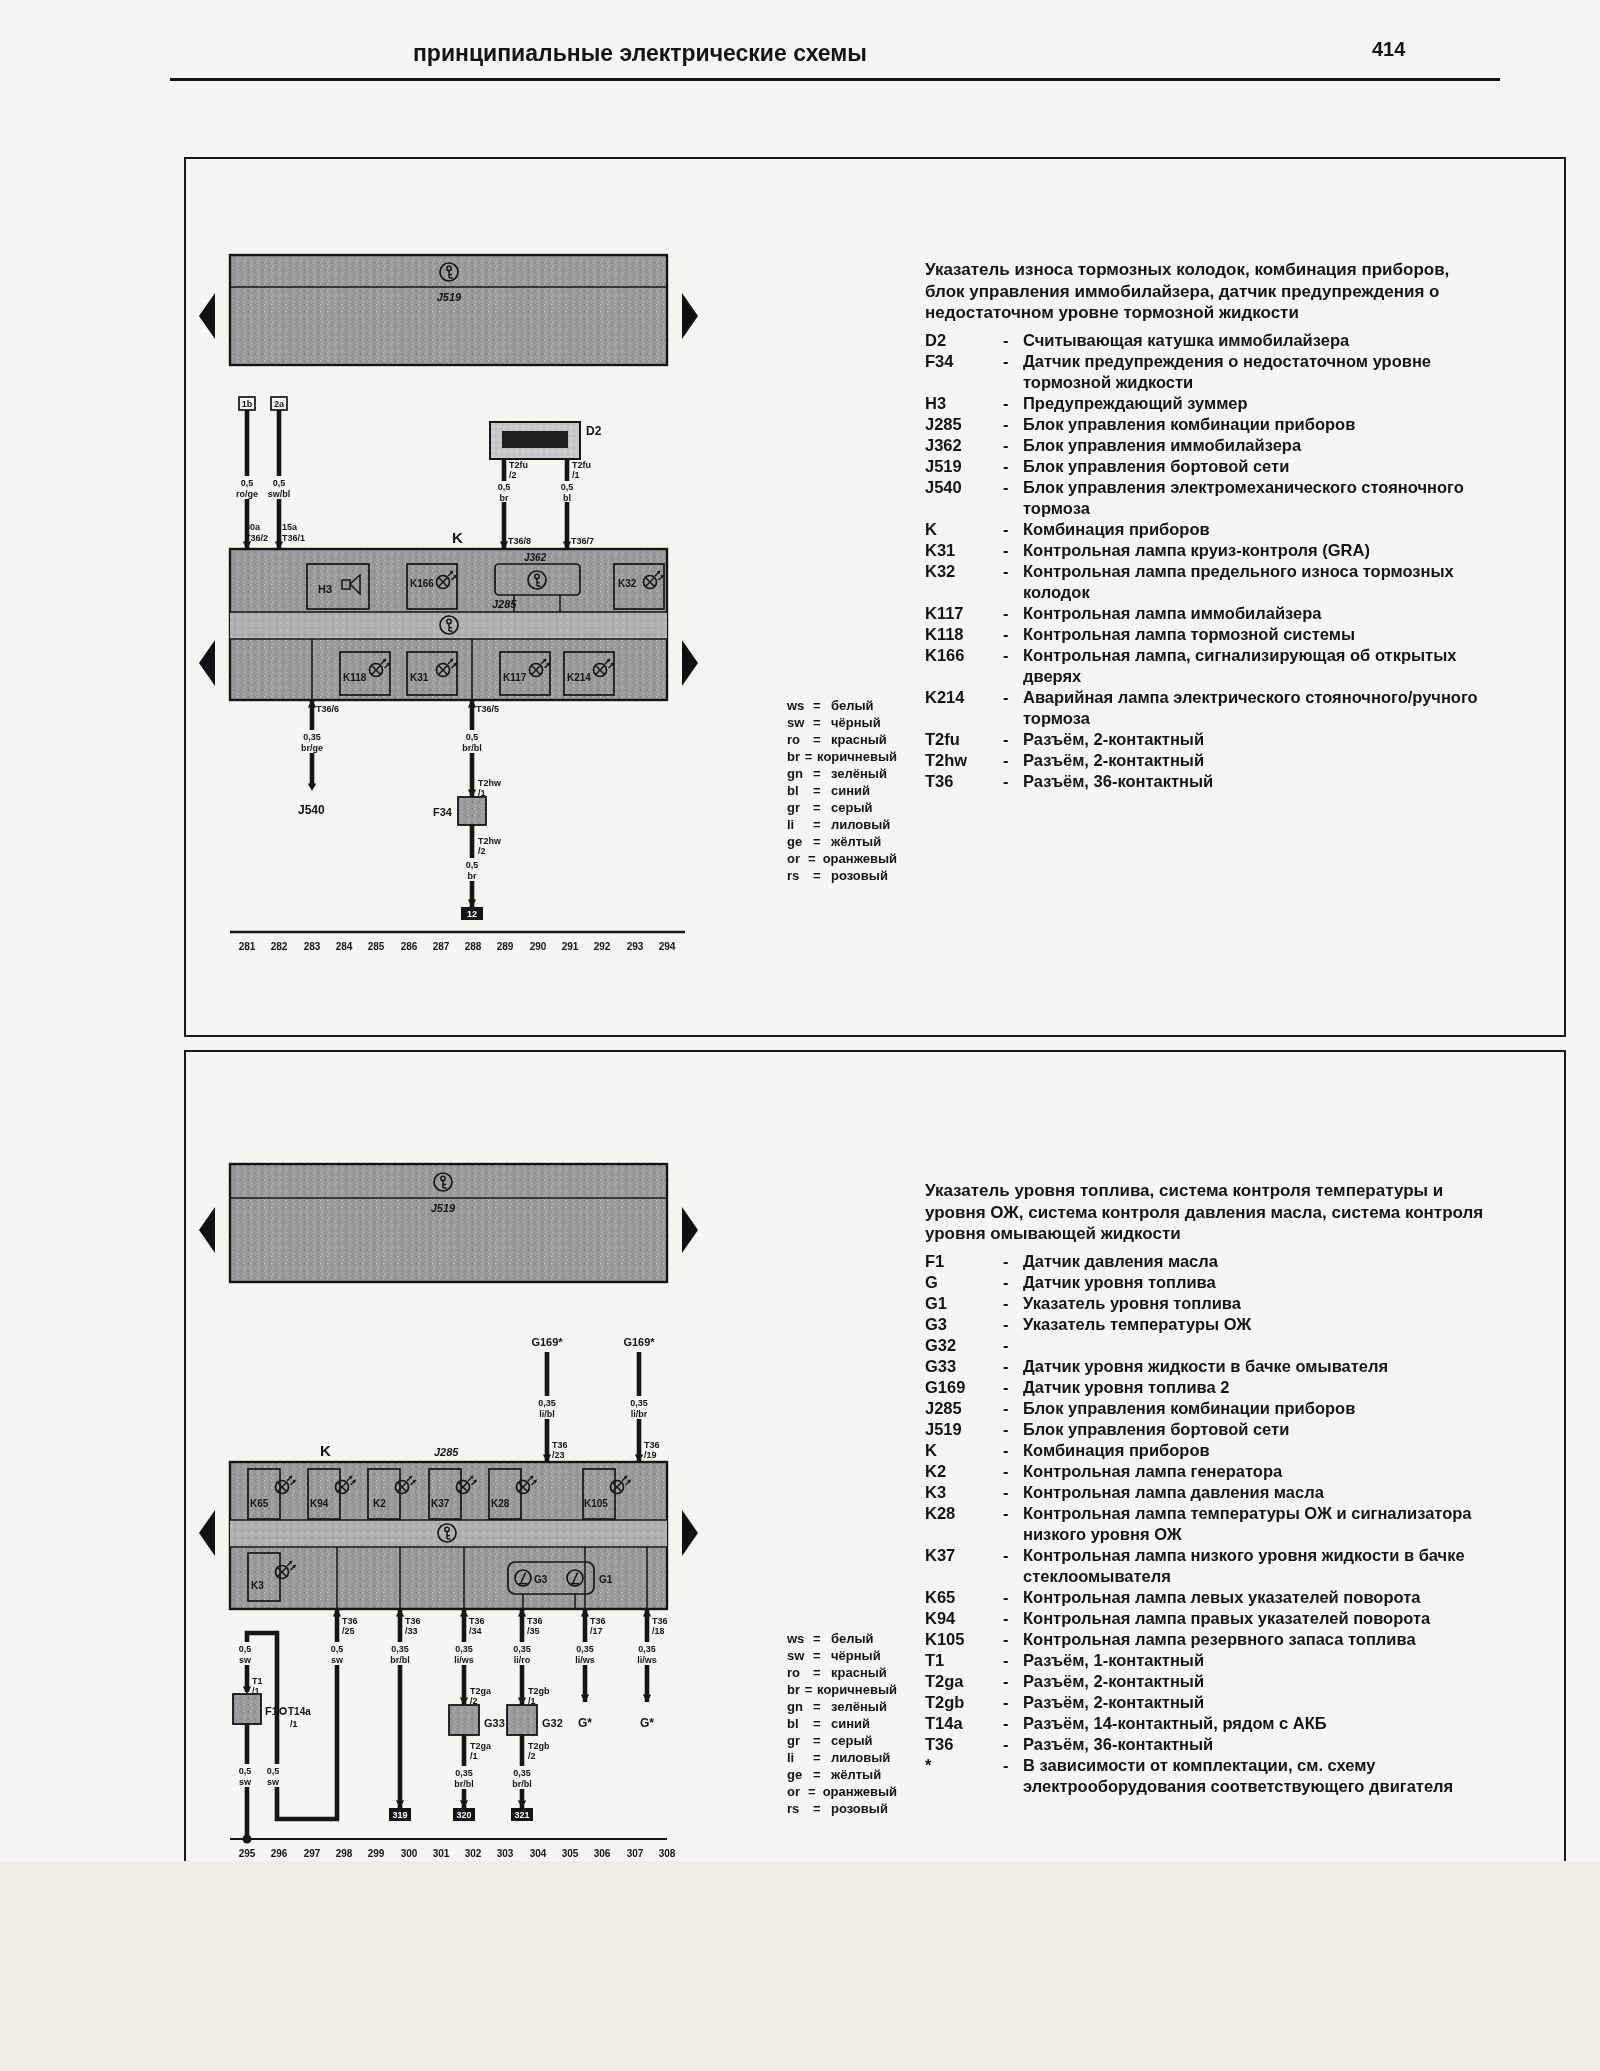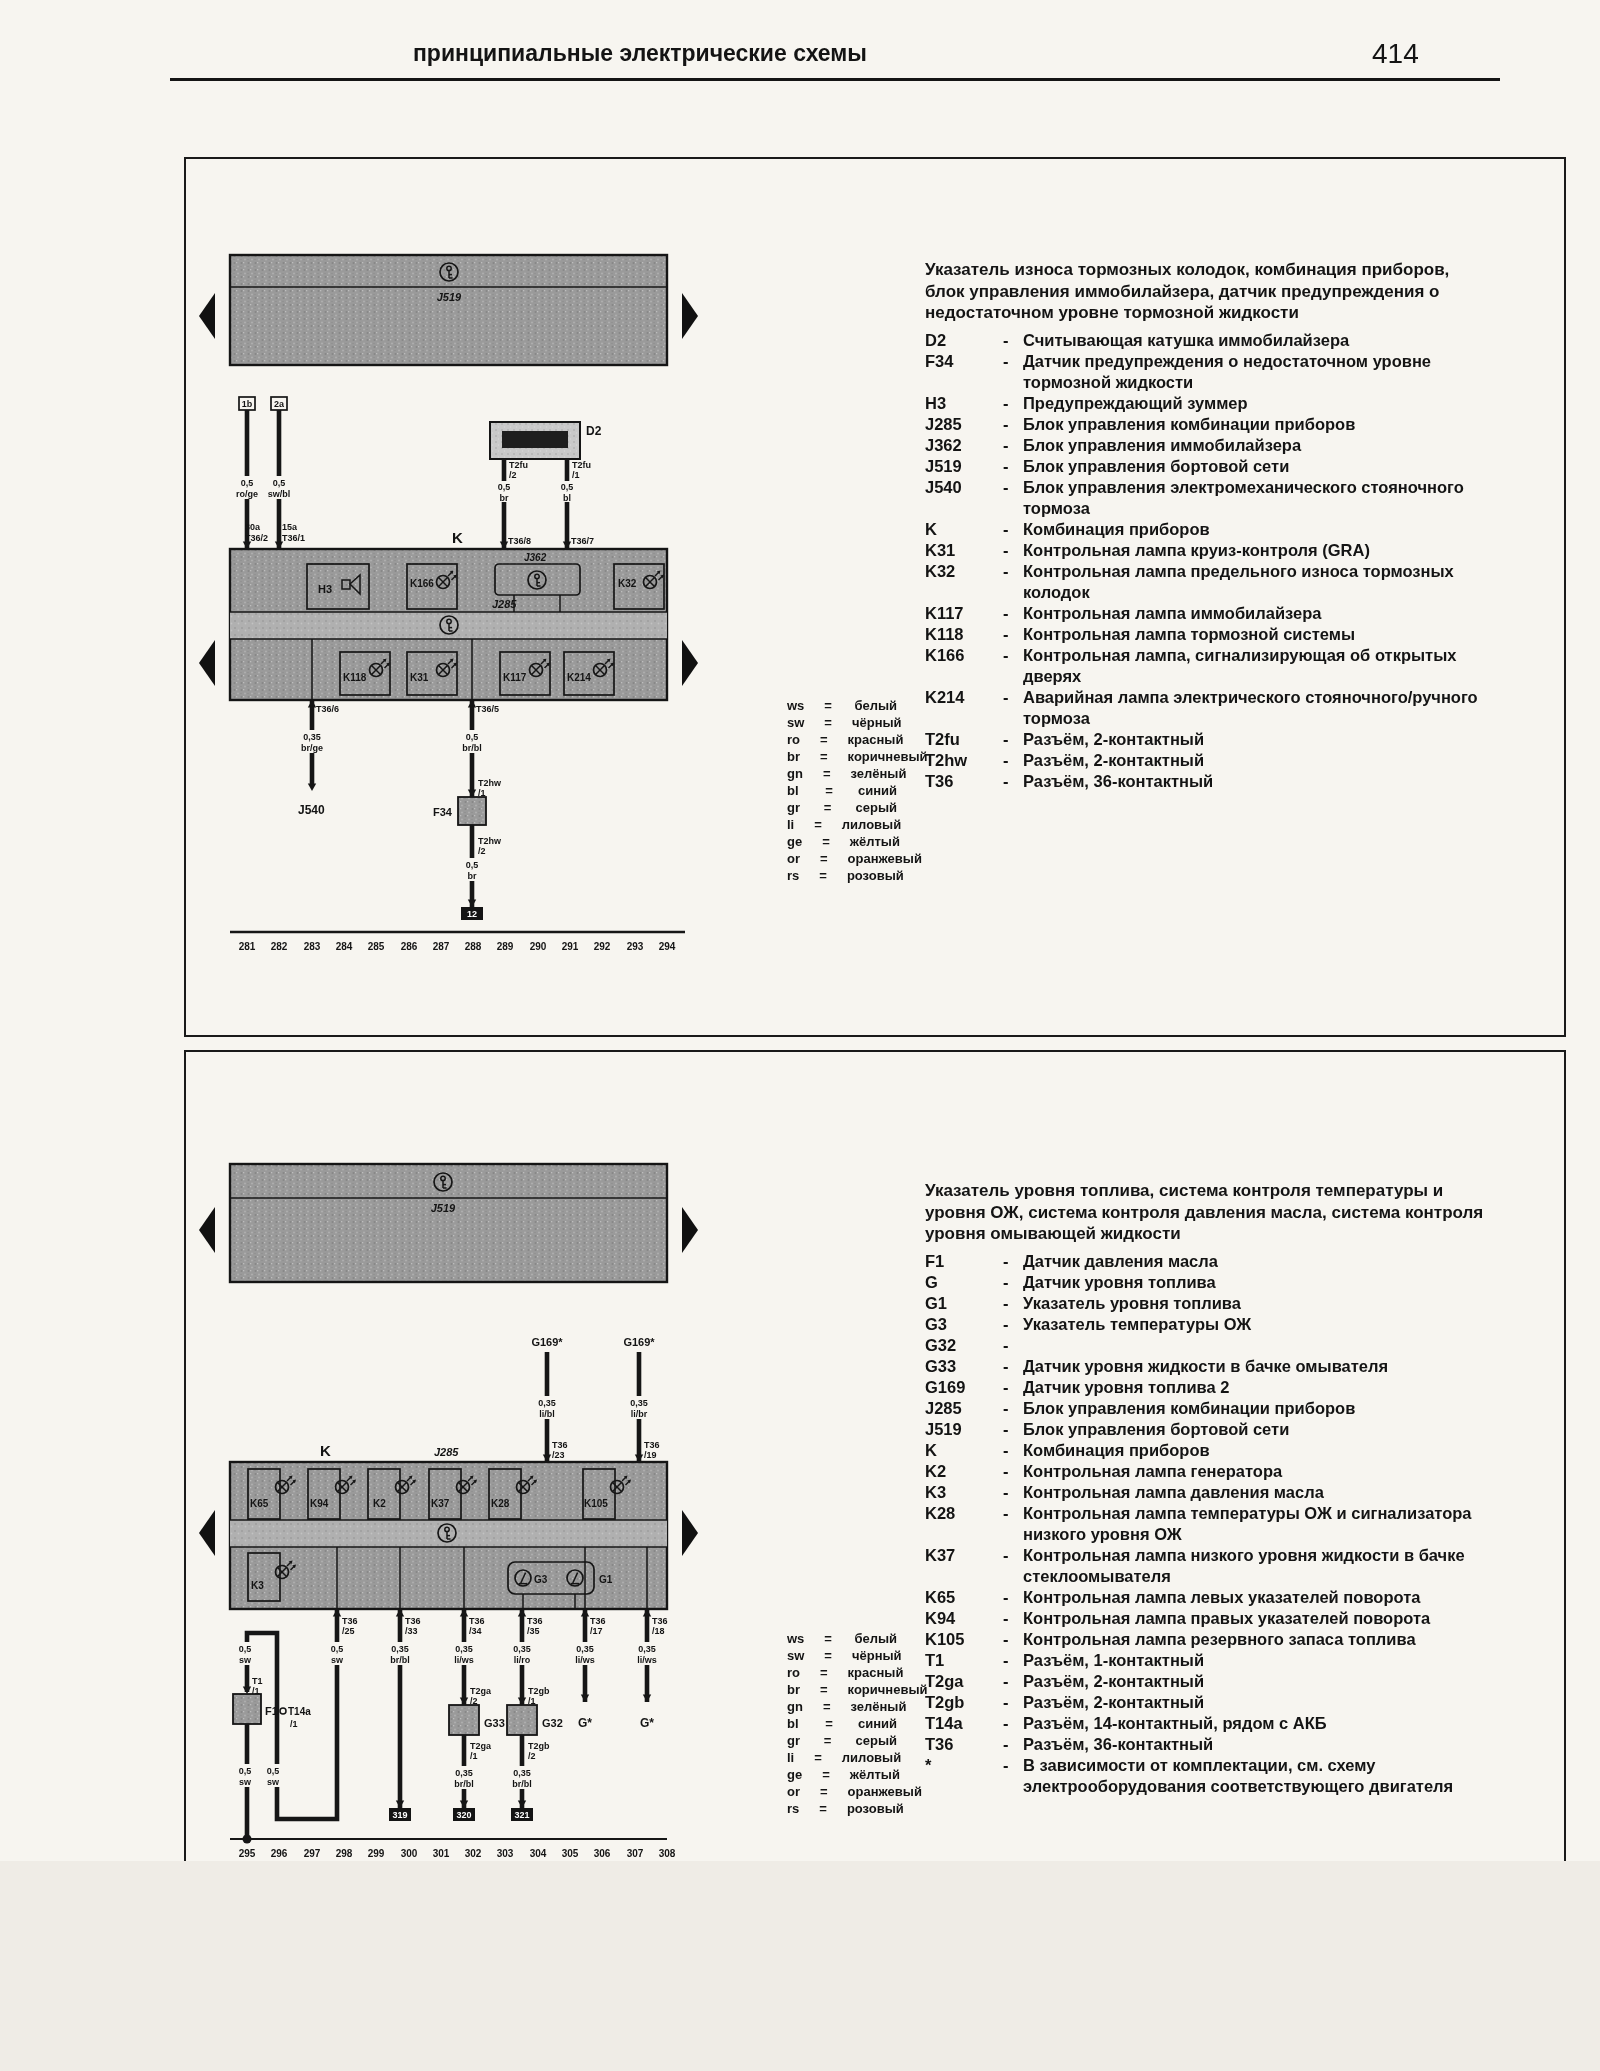--- a/index.html
+++ b/index.html
@@ -1,39 +1,39 @@
 <!DOCTYPE html>
 <html><head>
 <meta charset="utf-8">
 <style>
   html,body{margin:0;padding:0;background:#efece6;}
   .page{position:relative;width:1600px;height:1861px;background:#f7f5f0;
         font-family:"Liberation Sans",sans-serif;color:#141414;overflow:hidden;}
   .hdr-title{position:absolute;left:400px;top:40px;width:480px;text-align:center;
              font-size:23px;font-weight:700;}
-  .hdr-page{position:absolute;left:1372px;top:38px;font-size:28px;font-weight:400;}
+  .hdr-page{position:absolute;left:1372px;top:38px;font-size:20px;font-weight:700;}
   .hdr-rule{position:absolute;left:170px;top:78px;width:1330px;height:3px;background:#151515;}
   .panel{position:absolute;border:2.5px solid #1a1a1a;background:transparent;}
   .p1{left:184px;top:157px;width:1378px;height:876px;}
   .p2{left:184px;top:1050px;width:1378px;height:897px;}
   svg.diagram{position:absolute;left:0;top:0;width:100%;height:100%;display:block;}
   
   .legend{position:absolute;left:739px;width:560px;margin-top:42px;}
   .p1 .legend{top:58px;}
   .p2 .legend{top:86px;}
   .ltitle{font-weight:700;font-size:17px;line-height:21.5px;margin-bottom:6px;}
   .lrow{display:flex;font-weight:700;font-size:16.5px;line-height:21px;}
   .lcode{flex:0 0 78px;}
   .ldash{flex:0 0 20px;}
   .ldesc{flex:1;}
   
   .wcolors{position:absolute;left:601px;font-size:13px;font-weight:700;line-height:17px;width:110px;}
   .p1 .wcolors{top:538px;}
   .p2 .wcolors{top:578px;}
-  .wrow{display:flex;gap:20px;}
+  .wrow{display:flex;}
   .wc-c{width:26px;}
   .wc-e{width:18px;}
   
   text{fill:#141414;font-family:"Liberation Sans",sans-serif;}
   .s8{font-size:9px;font-weight:700;}
   .s9{font-size:10px;font-weight:700;}
   .s10{font-size:11px;font-weight:700;}
   .s11{font-size:12px;font-weight:700;}
   .s14{font-size:15px;font-weight:700;}
   .it{font-style:italic;}

